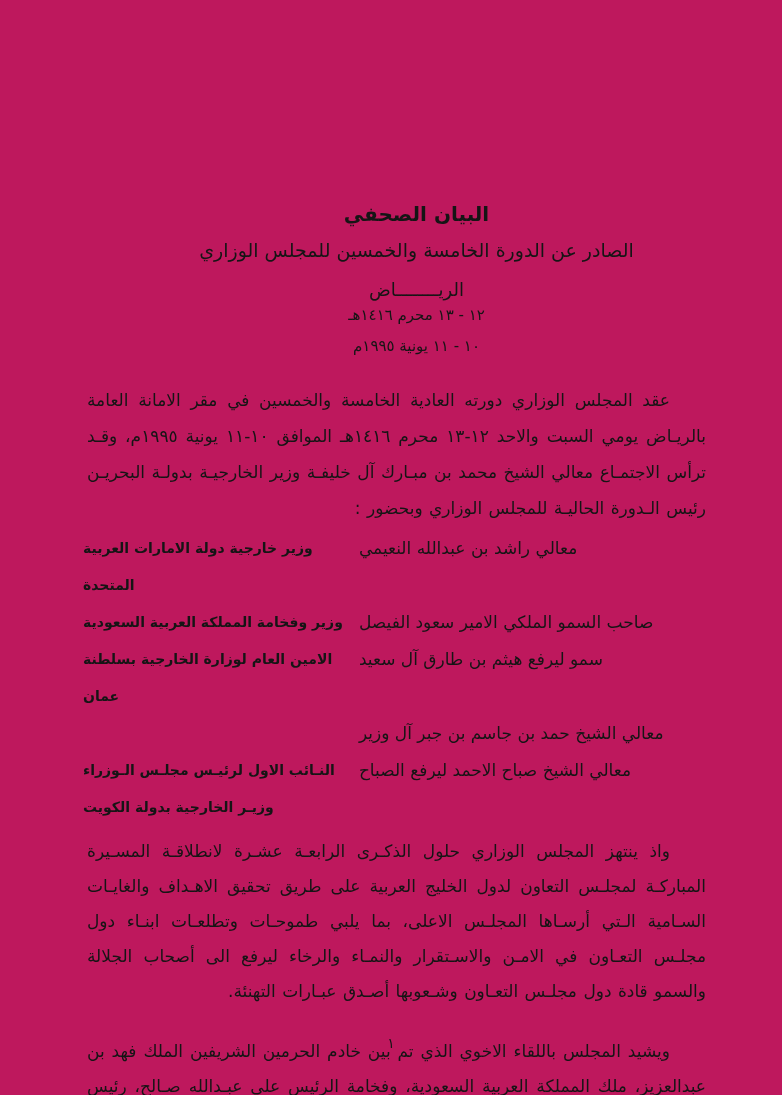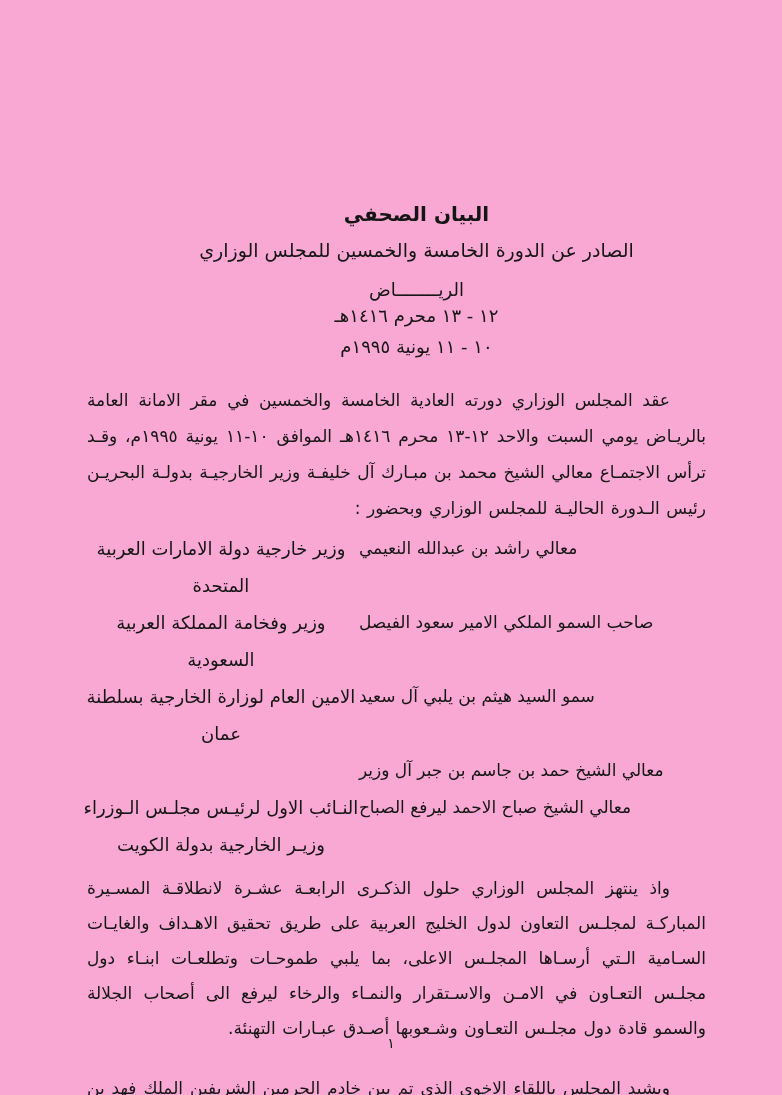--- a/index.html
+++ b/index.html
@@ -4,21 +4,21 @@
 <style>
   html, body {
     margin: 0;
     padding: 0;
     background: #ffffff;
   }
   .sheet {
     position: relative;
     width: 782px;
     height: 1095px;
-    background: #f9a8d4;
+    background: #be185d;
     color: #151515;
     font-family: "DejaVu Sans", sans-serif;
     direction: rtl;
     overflow: hidden;
     box-sizing: border-box;
   }
   .content {
     position: absolute;
     top: 0;
     right: 72px;
@@ -43,21 +43,21 @@
     line-height: 21px;
     margin-bottom: 19px;
     letter-spacing: 0.3px;
   }
   .doc-location {
     font-size: 18px;
     line-height: 20px;
     margin-bottom: 7px;
   }
   .doc-date {
-    font-size: 18px;
+    font-size: 15px;
     line-height: 17px;
     margin-bottom: 14px;
   }
   .body-par {
     margin: 4px;
     font-size: 17px;
     line-height: 36px;
     text-align: justify;
     text-indent: 36px;
     word-spacing: 1px;
@@ -73,23 +73,24 @@
     align-items: flex-start;
   }
   .attendee-name {
     width: 56%;
     font-size: 17px;
     line-height: 37px;
     text-align: left;
   }
   .attendee-role {
     width: 44%;
-    font-size: 18px;
+    font-size: 14px;
     line-height: 37px;
-    text-align: center;
+    text-align: left;
+    font-weight: bold;
   }
   .par-anniversary {
     margin-top: 8px;
     line-height: 35px;
   }
   .par-meeting {
     margin-top: 25px;
     line-height: 35px;
   }
   .page-number {
@@ -121,21 +122,21 @@
     <div class="attendees">
       <div class="attendee-row">
         <div class="attendee-name">معالي راشد بن عبدالله النعيمي</div>
         <div class="attendee-role">وزير خارجية دولة الامارات العربية المتحدة</div>
       </div>
       <div class="attendee-row">
         <div class="attendee-name">صاحب السمو الملكي الامير سعود الفيصل</div>
         <div class="attendee-role">وزير وفخامة المملكة العربية السعودية</div>
       </div>
       <div class="attendee-row">
-        <div class="attendee-name">سمو السيد هيثم بن يلبي آل سعيد</div>
+        <div class="attendee-name">سمو ليرفع هيثم بن طارق آل سعيد</div>
         <div class="attendee-role">الامين العام لوزارة الخارجية بسلطنة عمان</div>
       </div>
       <div class="attendee-row">
         <div class="attendee-name">معالي الشيخ حمد بن جاسم بن جبر آل وزير</div>
       </div>
       <div class="attendee-row">
         <div class="attendee-name">معالي الشيخ صباح الاحمد ليرفع الصباح</div>
         <div class="attendee-role">النـائب الاول لرئيـس مجلـس الـوزراء وزيـر الخارجية بدولة الكويت</div>
       </div>
     </div>

